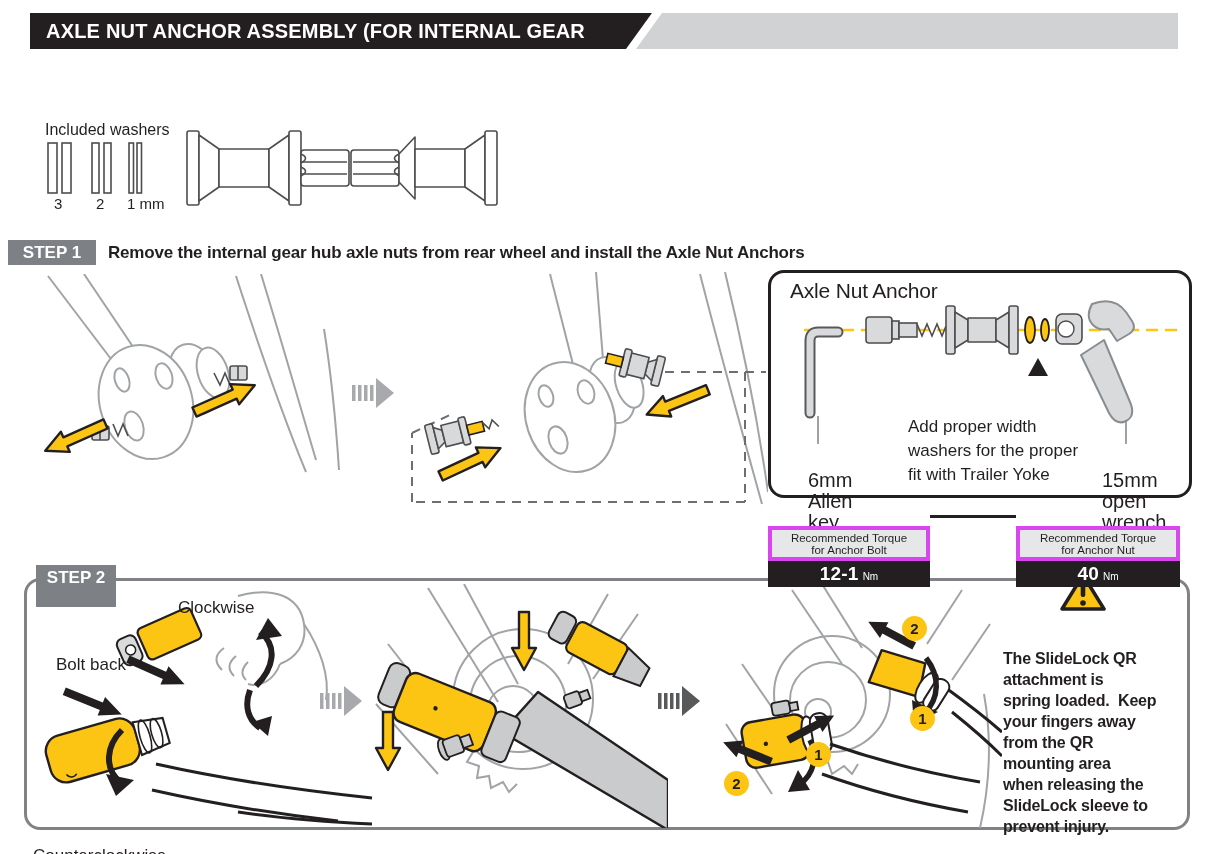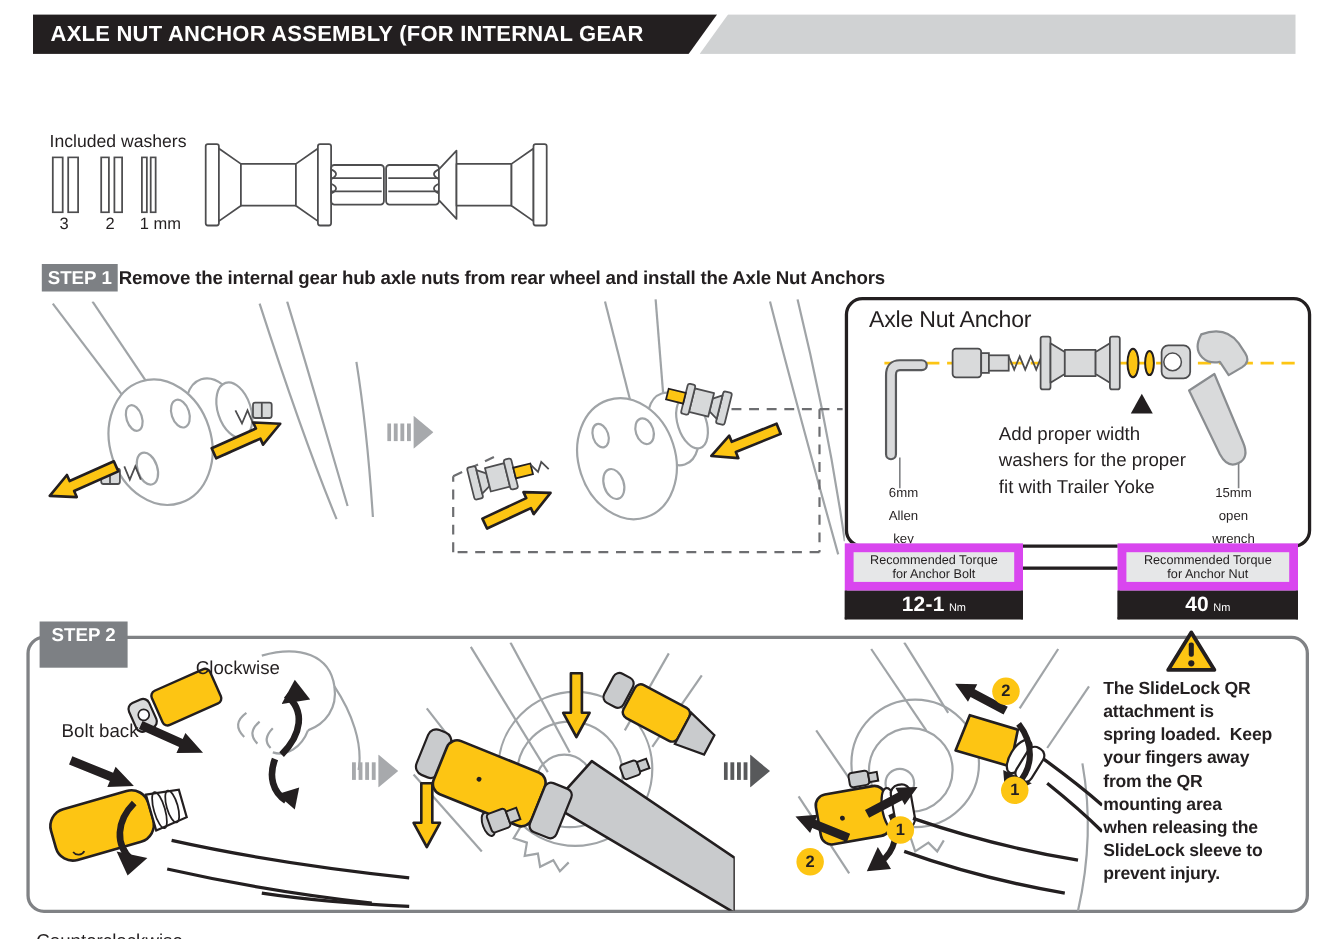--- a/index.html
+++ b/index.html
@@ -1,51 +1,51 @@
 <!DOCTYPE html>
 <html><head>
 <meta charset="utf-8">
 <style>
   html,body{margin:0;padding:0;background:#fff;}
   .page{
     position:relative;width:1208px;height:854px;background:#fff;overflow:hidden;
     font-family:"Liberation Sans","DejaVu Sans",sans-serif;color:#231f20;
   }
   .abs{position:absolute;}
-  .pre{white-space:pre-wrap;}
+  .pre{white-space:pre-wrap;margin-top:32px;}
   
   .hdr-black{left:30px;top:13px;width:622px;height:36px;background:#231f20;
     clip-path:polygon(0 0,100% 0,calc(100% - 26px) 100%,0 100%);
     color:#fff;font-weight:bold;font-size:20px;line-height:36px;padding-left:16px;
     letter-spacing:.2px;box-sizing:border-box;}
   .hdr-gray{left:636px;top:13px;width:542px;height:36px;background:#d0d2d3;
     clip-path:polygon(26px 0,100% 0,100% 100%,0 100%);}
   
   .banner{left:25px;top:63px;width:514px;height:42px;background:#f8dd92;border-radius:21px;
     font-size:19px;line-height:42px;padding-left:23px;box-sizing:border-box;color:#2b2a29;}
   .banner sup{font-size:10px;vertical-align:super;}
   
   .washers-label{left:45px;top:121px;font-size:16px;}
   .size-label{top:195px;font-size:15px;}
   
   .badge{background:#7d8084;color:#fff;font-weight:bold;font-size:17px;text-align:center;}
-  .step1-badge{left:38px;top:240px;width:69px;height:25px;line-height:25px;}
+  .step1-badge{left:8px;top:240px;width:88px;height:25px;line-height:25px;}
   .step2-badge{left:36px;top:565px;width:80px;height:42px;line-height:26px;z-index:3;}
   .instruction{left:108px;top:243px;font-size:17px;font-weight:bold;letter-spacing:-.2px;}
   
   .anchor-panel{left:768px;top:270px;width:424px;height:228px;border:3px solid #231f20;
     border-radius:16px;box-sizing:border-box;background:#fff;}
   .panel-title{left:790px;top:279px;font-size:21px;font-weight:normal;letter-spacing:-.2px;}
   .panel-note{left:908px;top:383px;font-size:17px;line-height:24px;}
-  .tool-label{font-size:12px;line-height:21px;text-align:center;}
+  .tool-label{font-size:20px;line-height:21px;}
   .tool-left{left:808px;top:438px;}
   .tool-right{left:1102px;top:438px;}
   
   .torque{box-sizing:border-box;z-index:2;}
-  .torque .hd{border:8px solid #d946ef;background:#e6e7e8;font-size:11.5px;line-height:12px;
+  .torque .hd{border:4px solid #d946ef;background:#e6e7e8;font-size:11.5px;line-height:12px;
     text-align:center;padding:2px 0 1px;box-sizing:border-box;}
   .torque .val{background:#231f20;color:#fff;text-align:center;height:26px;line-height:26px;
     border:2px solid #231f20;border-top:none;box-sizing:border-box;}
   .torque .num{font-weight:bold;font-size:19px;letter-spacing:.2px;}
   .torque .unit{font-size:10px;margin-left:4px;margin-top:22px;}
   .torque-bolt{left:768px;top:494px;width:162px;}
   .torque-nut{left:1016px;top:494px;width:164px;}
   .torque-link{left:930px;top:515px;width:86px;height:3px;background:#231f20;}
   
   .step2-panel{left:24px;top:578px;width:1166px;height:252px;border:3px solid #808285;

